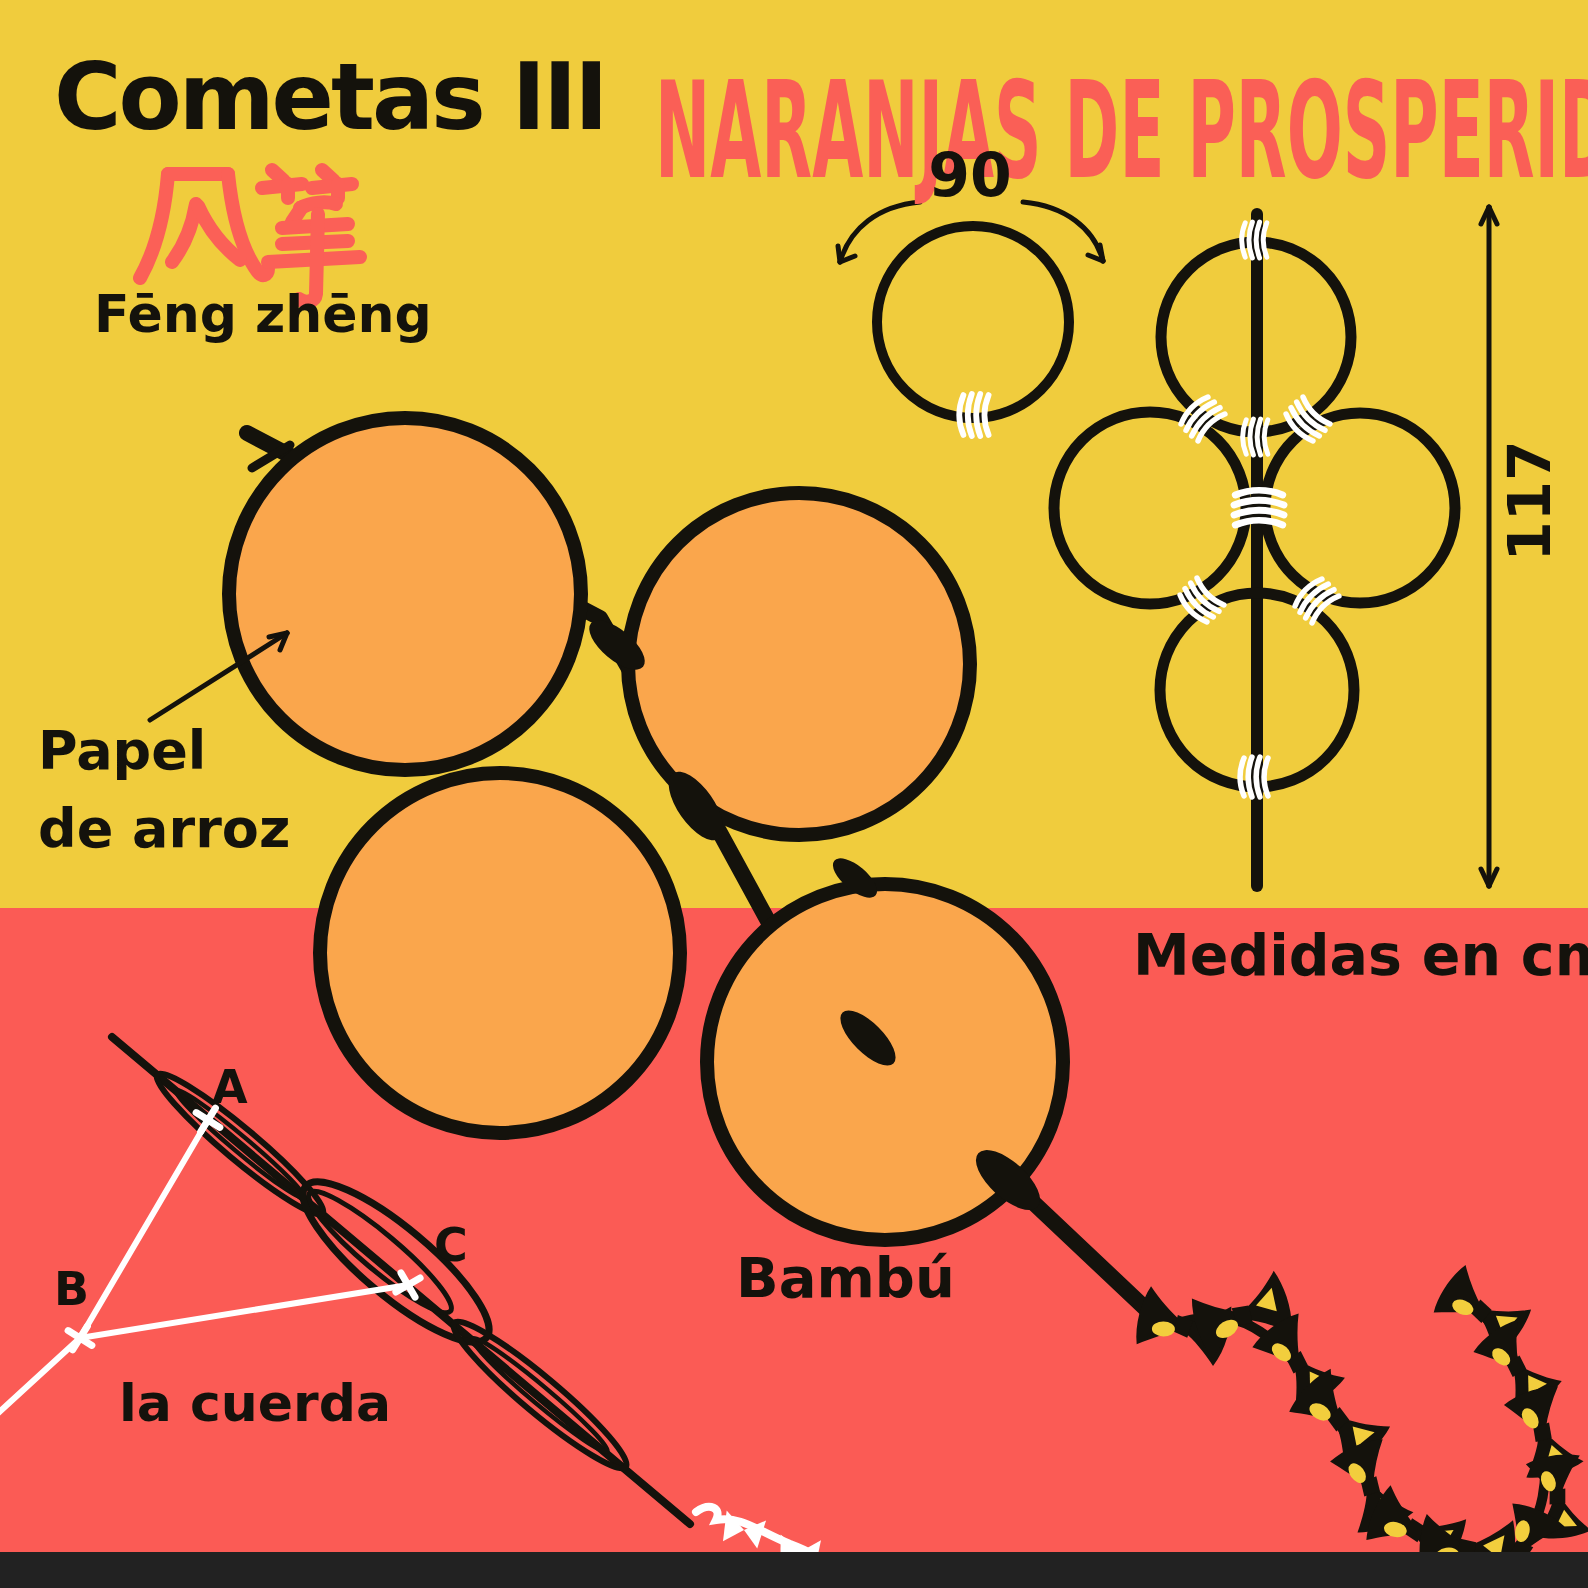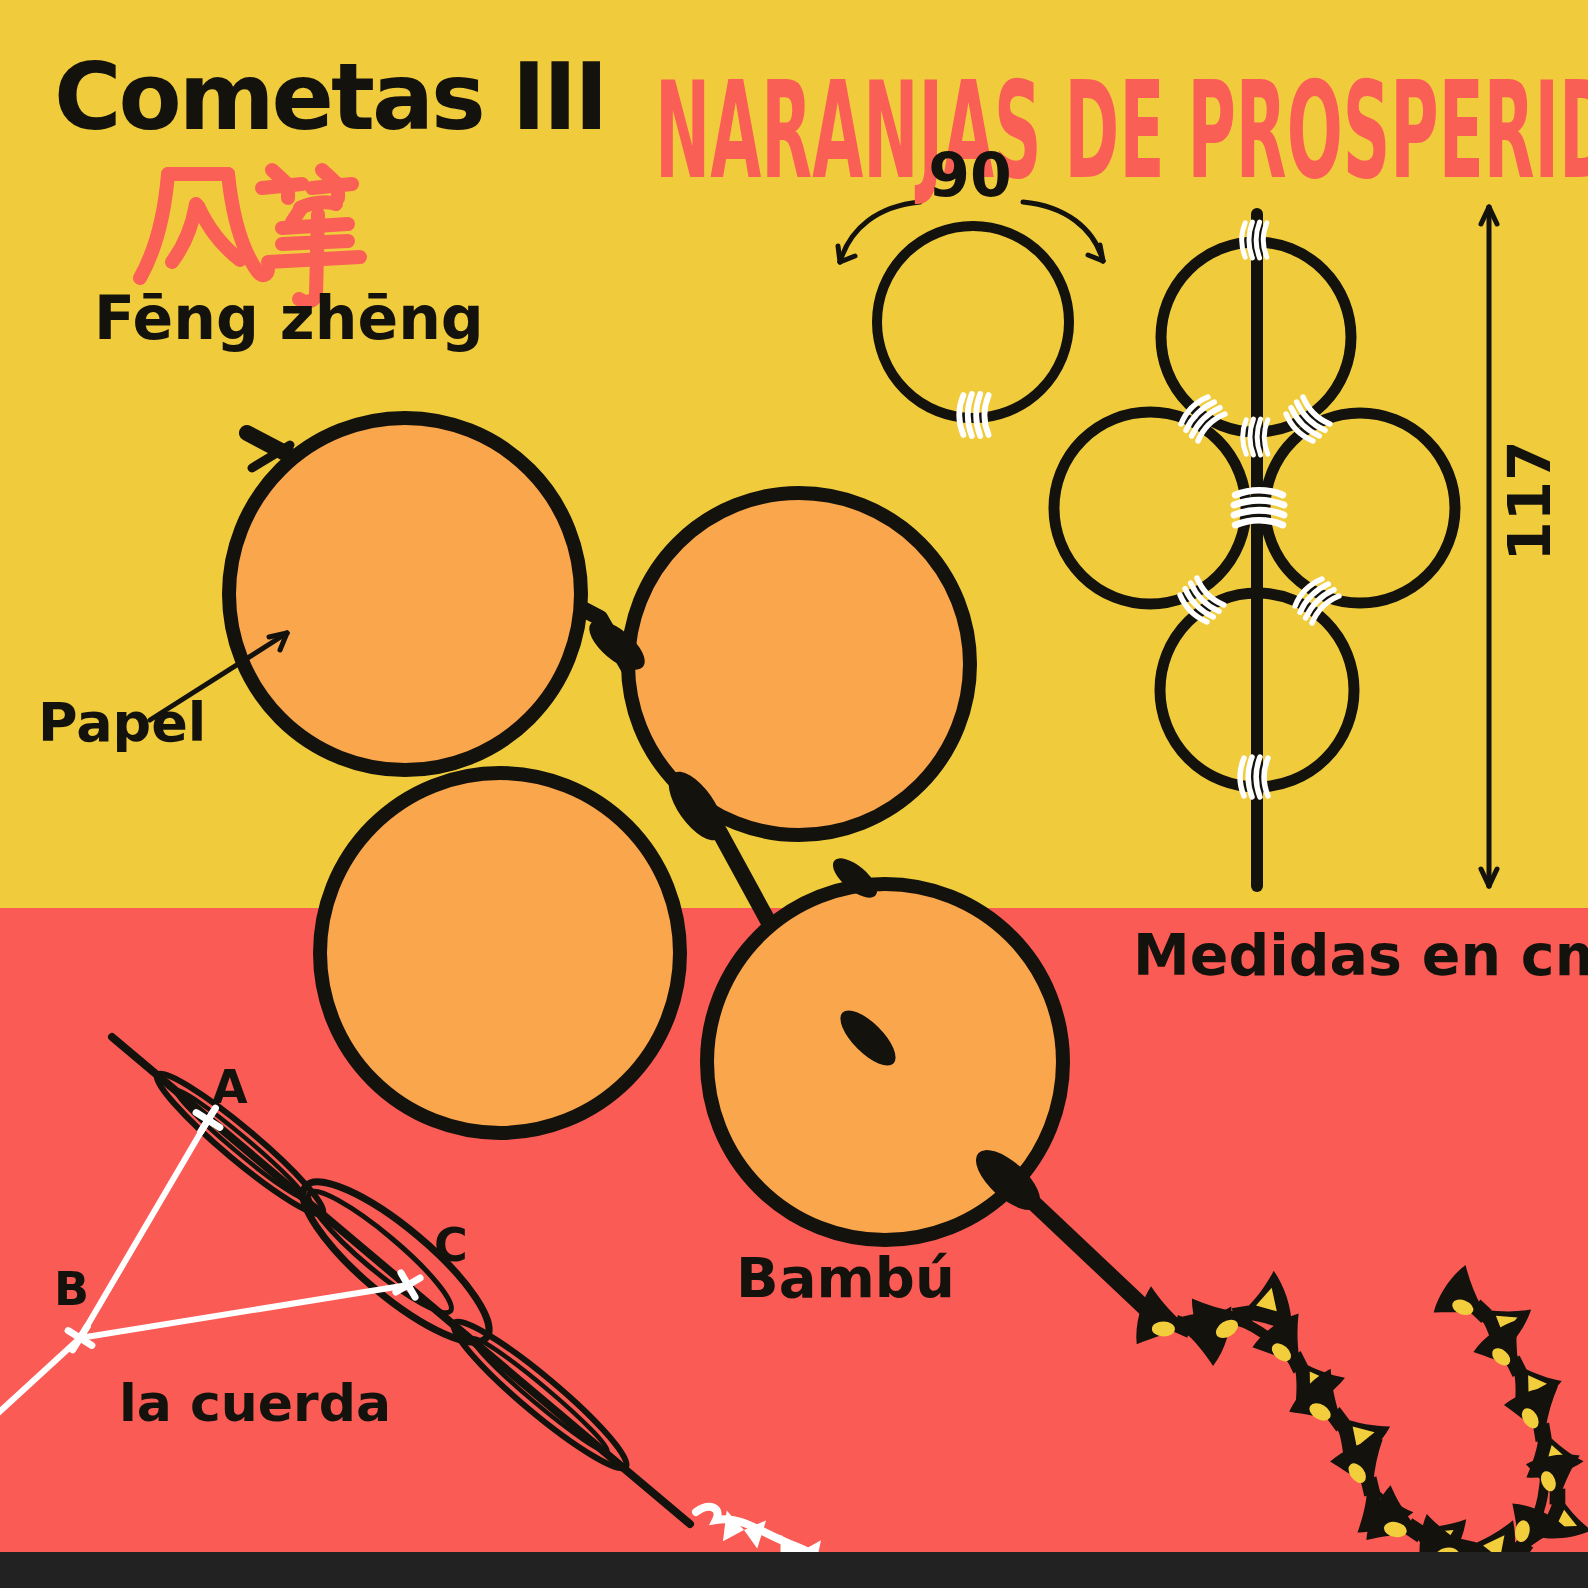--- a/index.html
+++ b/index.html
@@ -3,26 +3,26 @@
 <meta charset="utf-8">
 <style>
   html,body{margin:0;padding:0;background:#222;}
   .stage{
     position:relative;width:1588px;height:1552px;overflow:hidden;
     font-family:"DejaVu Sans",sans-serif;color:#14120c;
   }
   .stage svg.art{position:absolute;left:0;top:0;width:1588px;height:1588px;}
   .txt{position:absolute;white-space:nowrap;font-weight:bold;line-height:1;}
   .t-title{left:54px;top:52px;font-size:92px;letter-spacing:-3px;}
-  .t-pinyin{left:94px;top:288px;font-size:60px;letter-spacing:0px;}
+  .t-pinyin{left:94px;top:288px;font-size:52px;letter-spacing:0px;}
   .t-theme{left:655px;top:64px;font-size:120px;transform:scale(0.55,1.12);transform-origin:top left;color:#fa5f56;letter-spacing:0px;}
   .t-90{left:920px;top:145px;width:100px;text-align:center;font-size:60px;}
   .t-117{left:1468px;top:470px;width:124px;height:62px;display:flex;align-items:center;justify-content:center;font-size:58px;transform:rotate(-90deg);}
   .t-medidas{left:1133px;top:927px;font-size:57px;}
-  .t-papel{left:38px;top:684px;font-size:54px;line-height:1.45;}
+  .t-papel{left:38px;top:712px;font-size:54px;line-height:1.45;}
   .t-bambu{left:736px;top:1250px;font-size:56px;}
   .t-cord{left:55px;top:1370px;width:400px;text-align:center;font-size:52px;line-height:1.27;white-space:normal;}
   .t-pt{font-size:46px;}
   .t-ptA{left:212px;top:1064px;}
   .t-ptB{left:54px;top:1266px;}
   .t-ptC{left:434px;top:1222px;}
   .sr{position:absolute;left:130px;top:160px;width:2px;height:2px;opacity:0;overflow:hidden;}
 </style>
 </head>
 <body>
@@ -184,20 +184,21 @@
   <span class="sr">风筝</span>
   <div class="txt t-pinyin">Fēng zhēng</div>
   <div class="txt t-theme">NARANJAS DE PROSPERIDAD</div>
 
   <div class="txt t-90">90</div>
   <div class="txt t-117">117</div>
   <div class="txt t-medidas">Medidas en cm</div>
 
   <div class="txt t-papel">
     <div>Papel</div>
+    <div>de arroz</div>
   </div>
 
   <div class="txt t-bambu">Bambú</div>
 
   <div class="txt t-cord">
     <div>la cuerda</div>
   </div>
 
   <div class="txt t-pt t-ptA">A</div>
   <div class="txt t-pt t-ptB">B</div>

